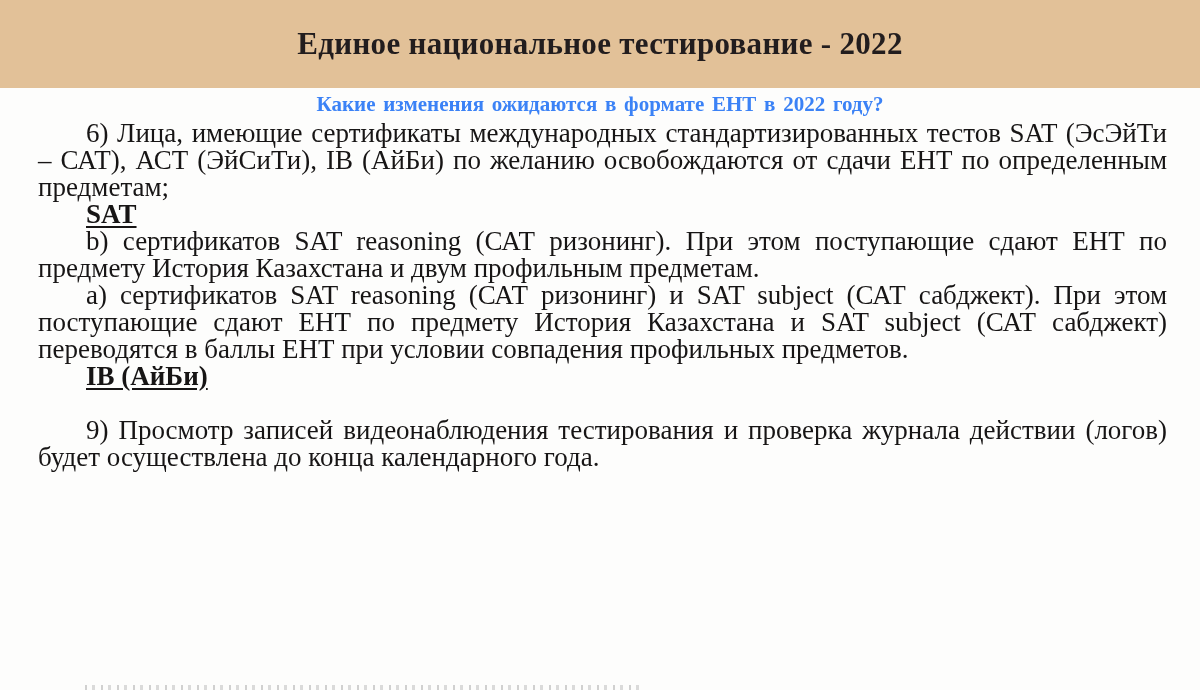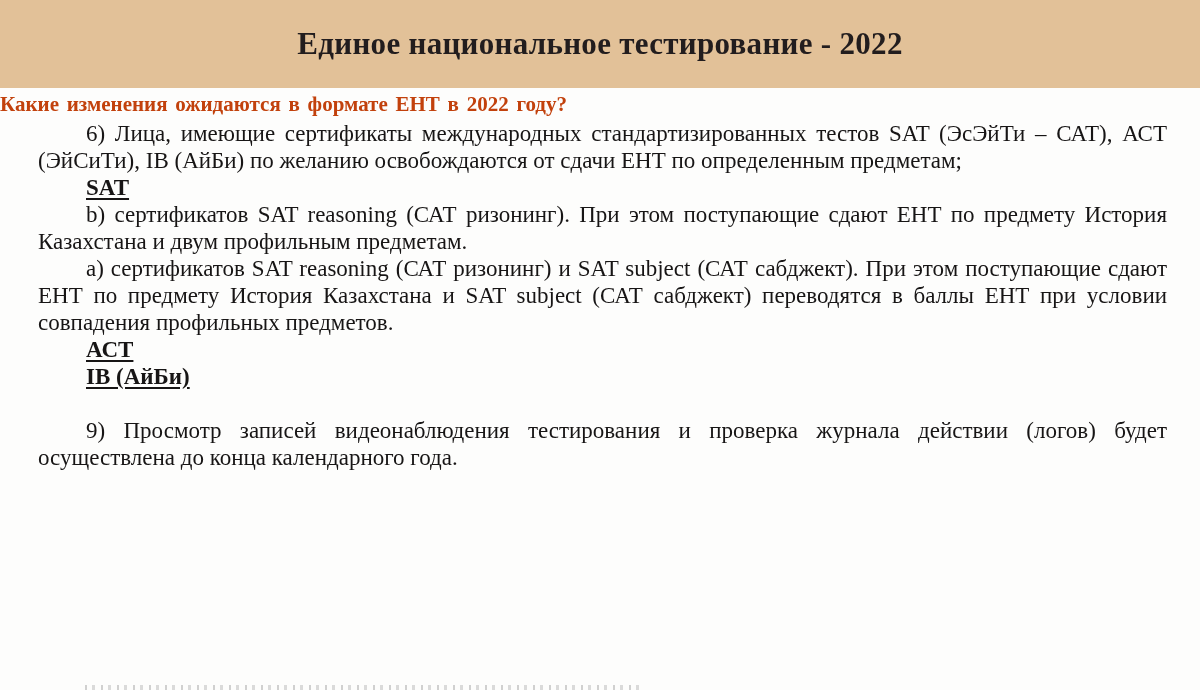--- a/index.html
+++ b/index.html
@@ -26,29 +26,29 @@
     margin: 0;
     font-family: "Liberation Serif", "DejaVu Serif", serif;
     font-size: 31px;
     font-weight: bold;
     color: #221d1e;
     letter-spacing: 0.3px;
     text-align: right;
   }
   .subtitle {
     margin: 4px 0 2px 0;
-    text-align: left;
+    text-align: center;
     font-size: 21px;
     font-weight: bold;
-    color: #c2410c;
+    color: #3b82f6;
     word-spacing: 2.5px;
   }
   .doc {
     padding: 1px 33px 0 38px;
-    font-size: 23px;
+    font-size: 27px;
     line-height: 27px;
     color: #171515;
   }
   .doc p {
     margin: 0;
   }
   .para {
     text-align: justify;
     text-indent: 48px;
   }
@@ -85,20 +85,19 @@
   <header class="banner">
     <h1>Единое национальное тестирование - 2022</h1>
   </header>
   <main>
     <h2 class="subtitle">Какие изменения ожидаются в формате ЕНТ в 2022 году?</h2>
     <div class="doc">
         <p class="para">6) Лица, имеющие сертификаты международных стандартизированных тестов SAT (ЭсЭйТи – САТ), АСТ (ЭйСиТи), IB (АйБи) по желанию освобождаются от сдачи ЕНТ по определенным предметам;</p>
         <p class="heading"><span>SAT</span></p>
         <p class="para">b) сертификатов SAT reasoning (САТ ризонинг). При этом поступающие сдают ЕНТ по предмету История Казахстана и двум профильным предметам.</p>
         <p class="para">а) сертификатов SAT reasoning (САТ ризонинг) и SAT subject (САТ сабджект). При этом поступающие сдают ЕНТ по предмету История Казахстана и SAT subject (САТ сабджект) переводятся в баллы ЕНТ при условии совпадения профильных предметов.</p>
-        <p class="heading"><span>АСТ</span></p>
         <p class="heading"><span>IB (АйБи)</span></p>
         <div class="spacer"></div>
         <p class="para">9) Просмотр записей видеонаблюдения тестирования и проверка журнала действии (логов) будет осуществлена до конца календарного года.</p>
       </div>
   </main>
   <div class="cutoff"></div>
 </div>
 
 </body></html>

